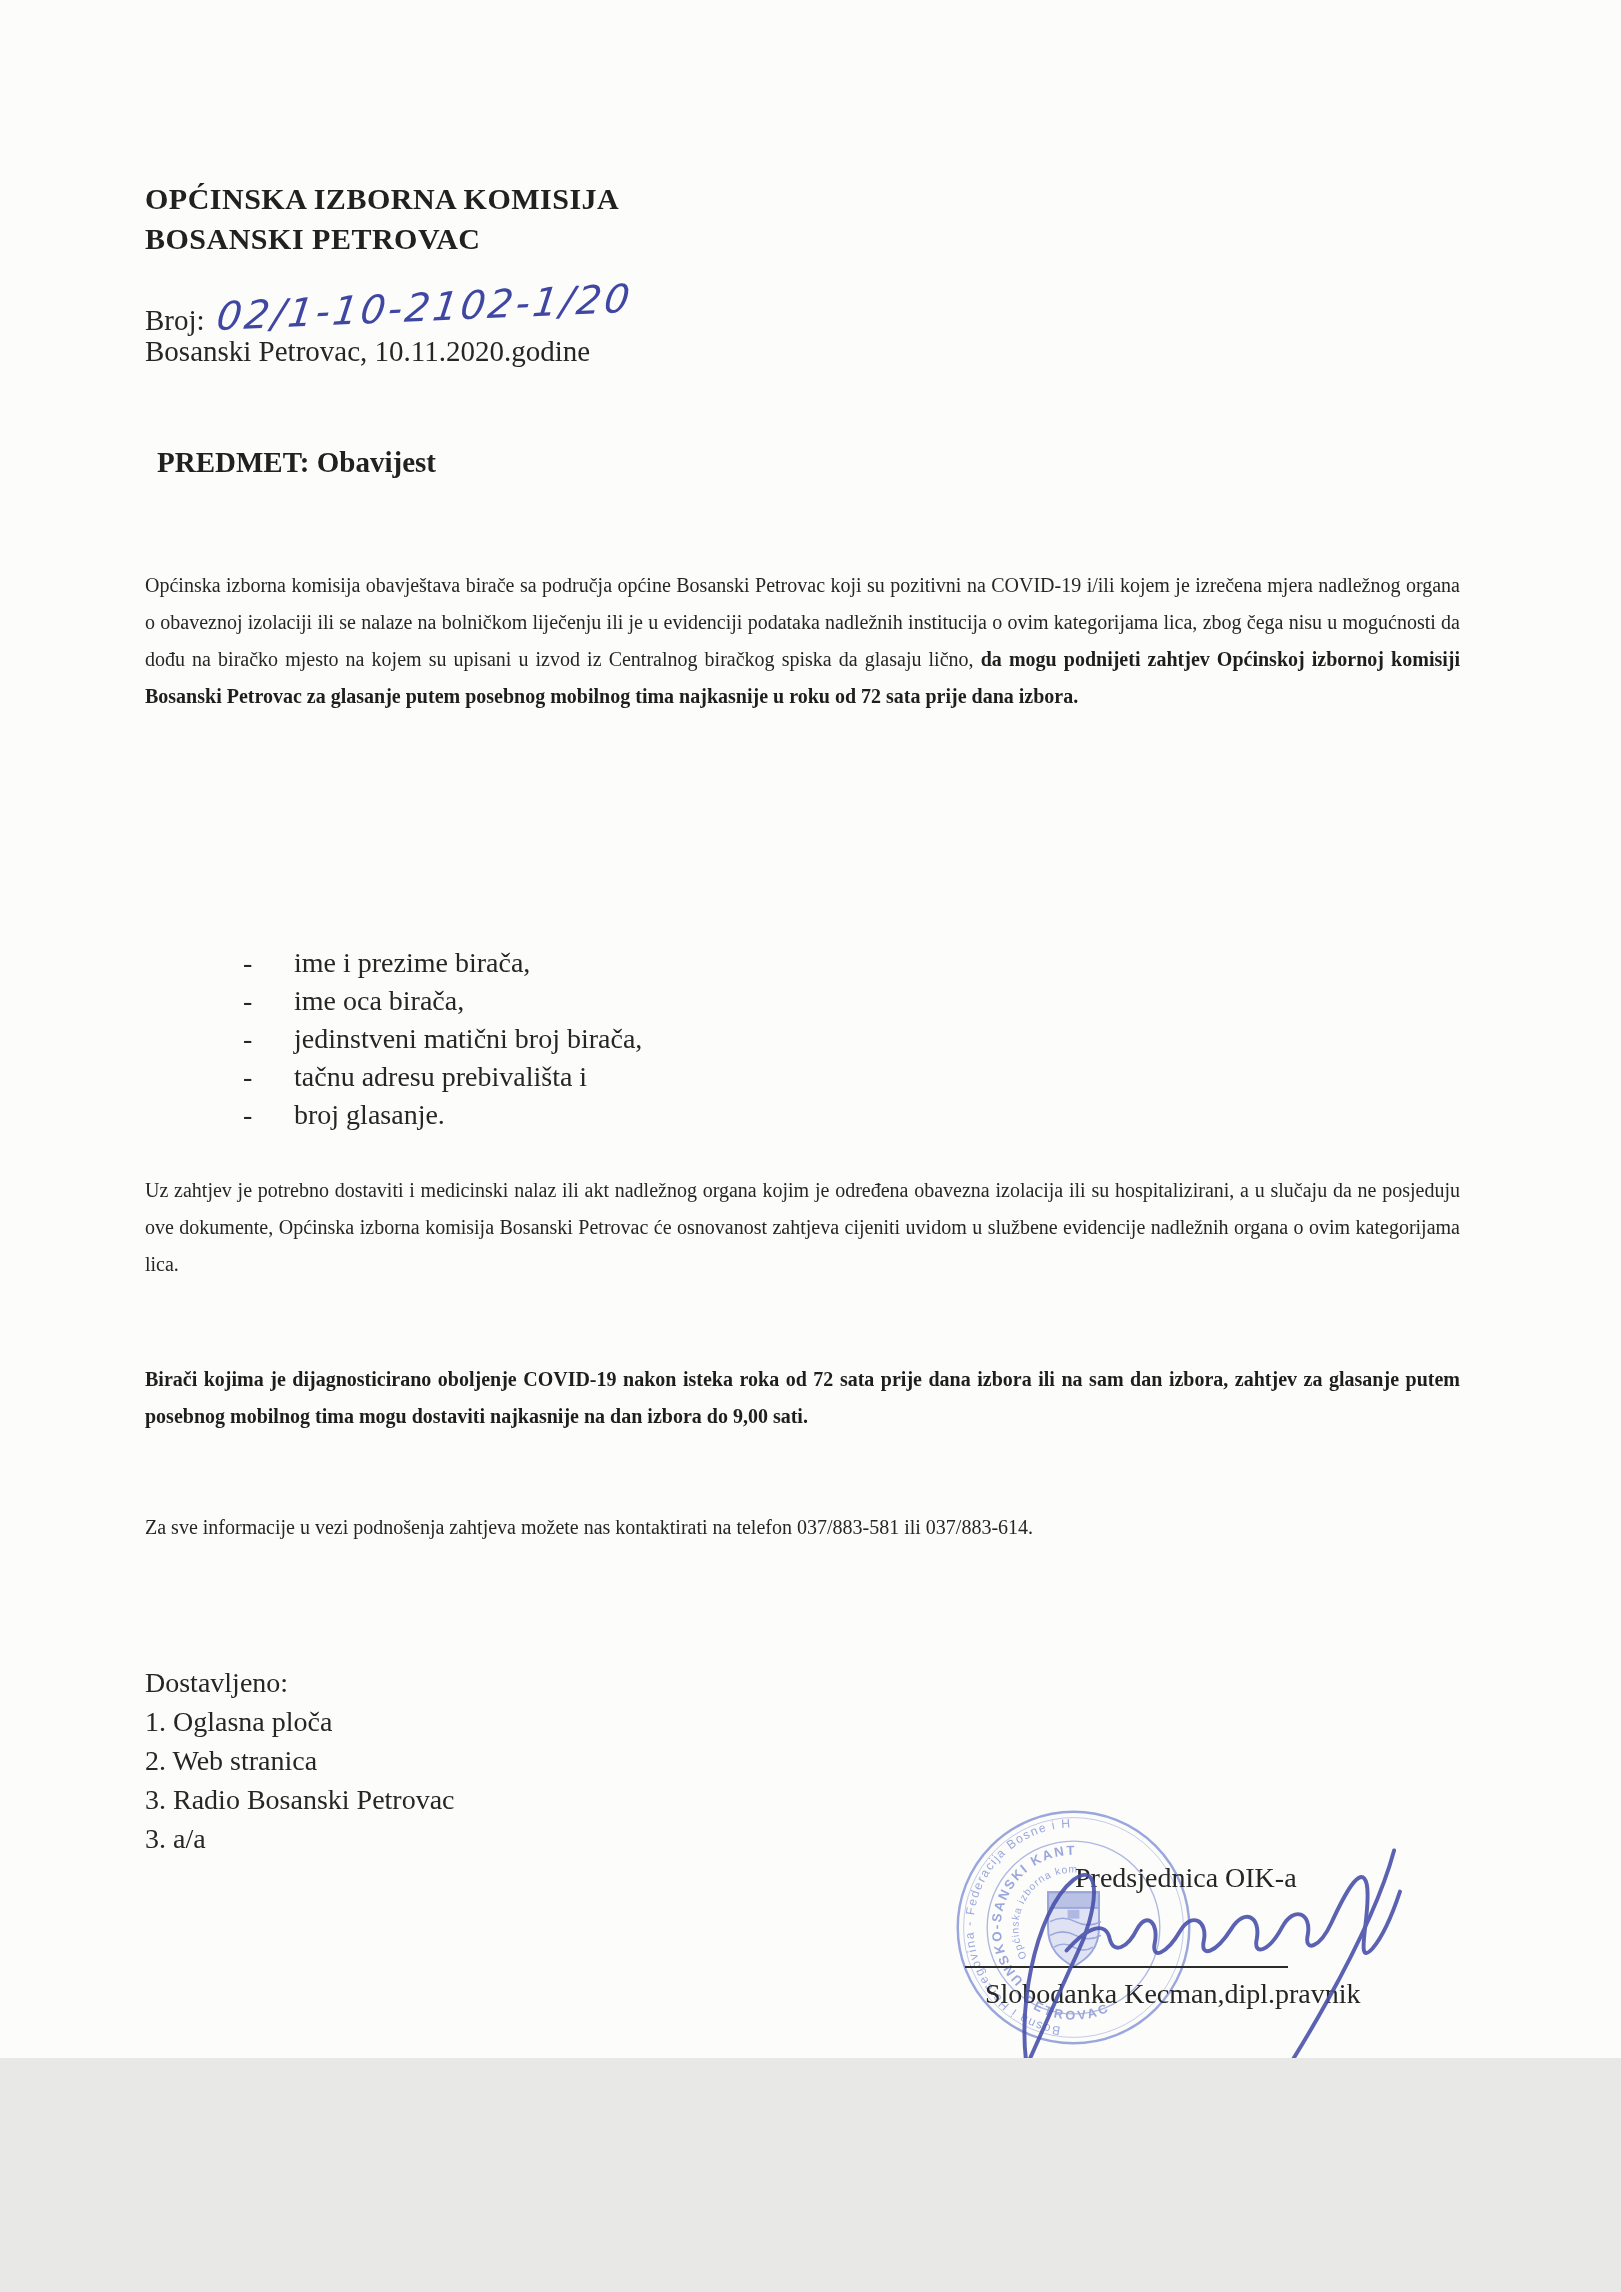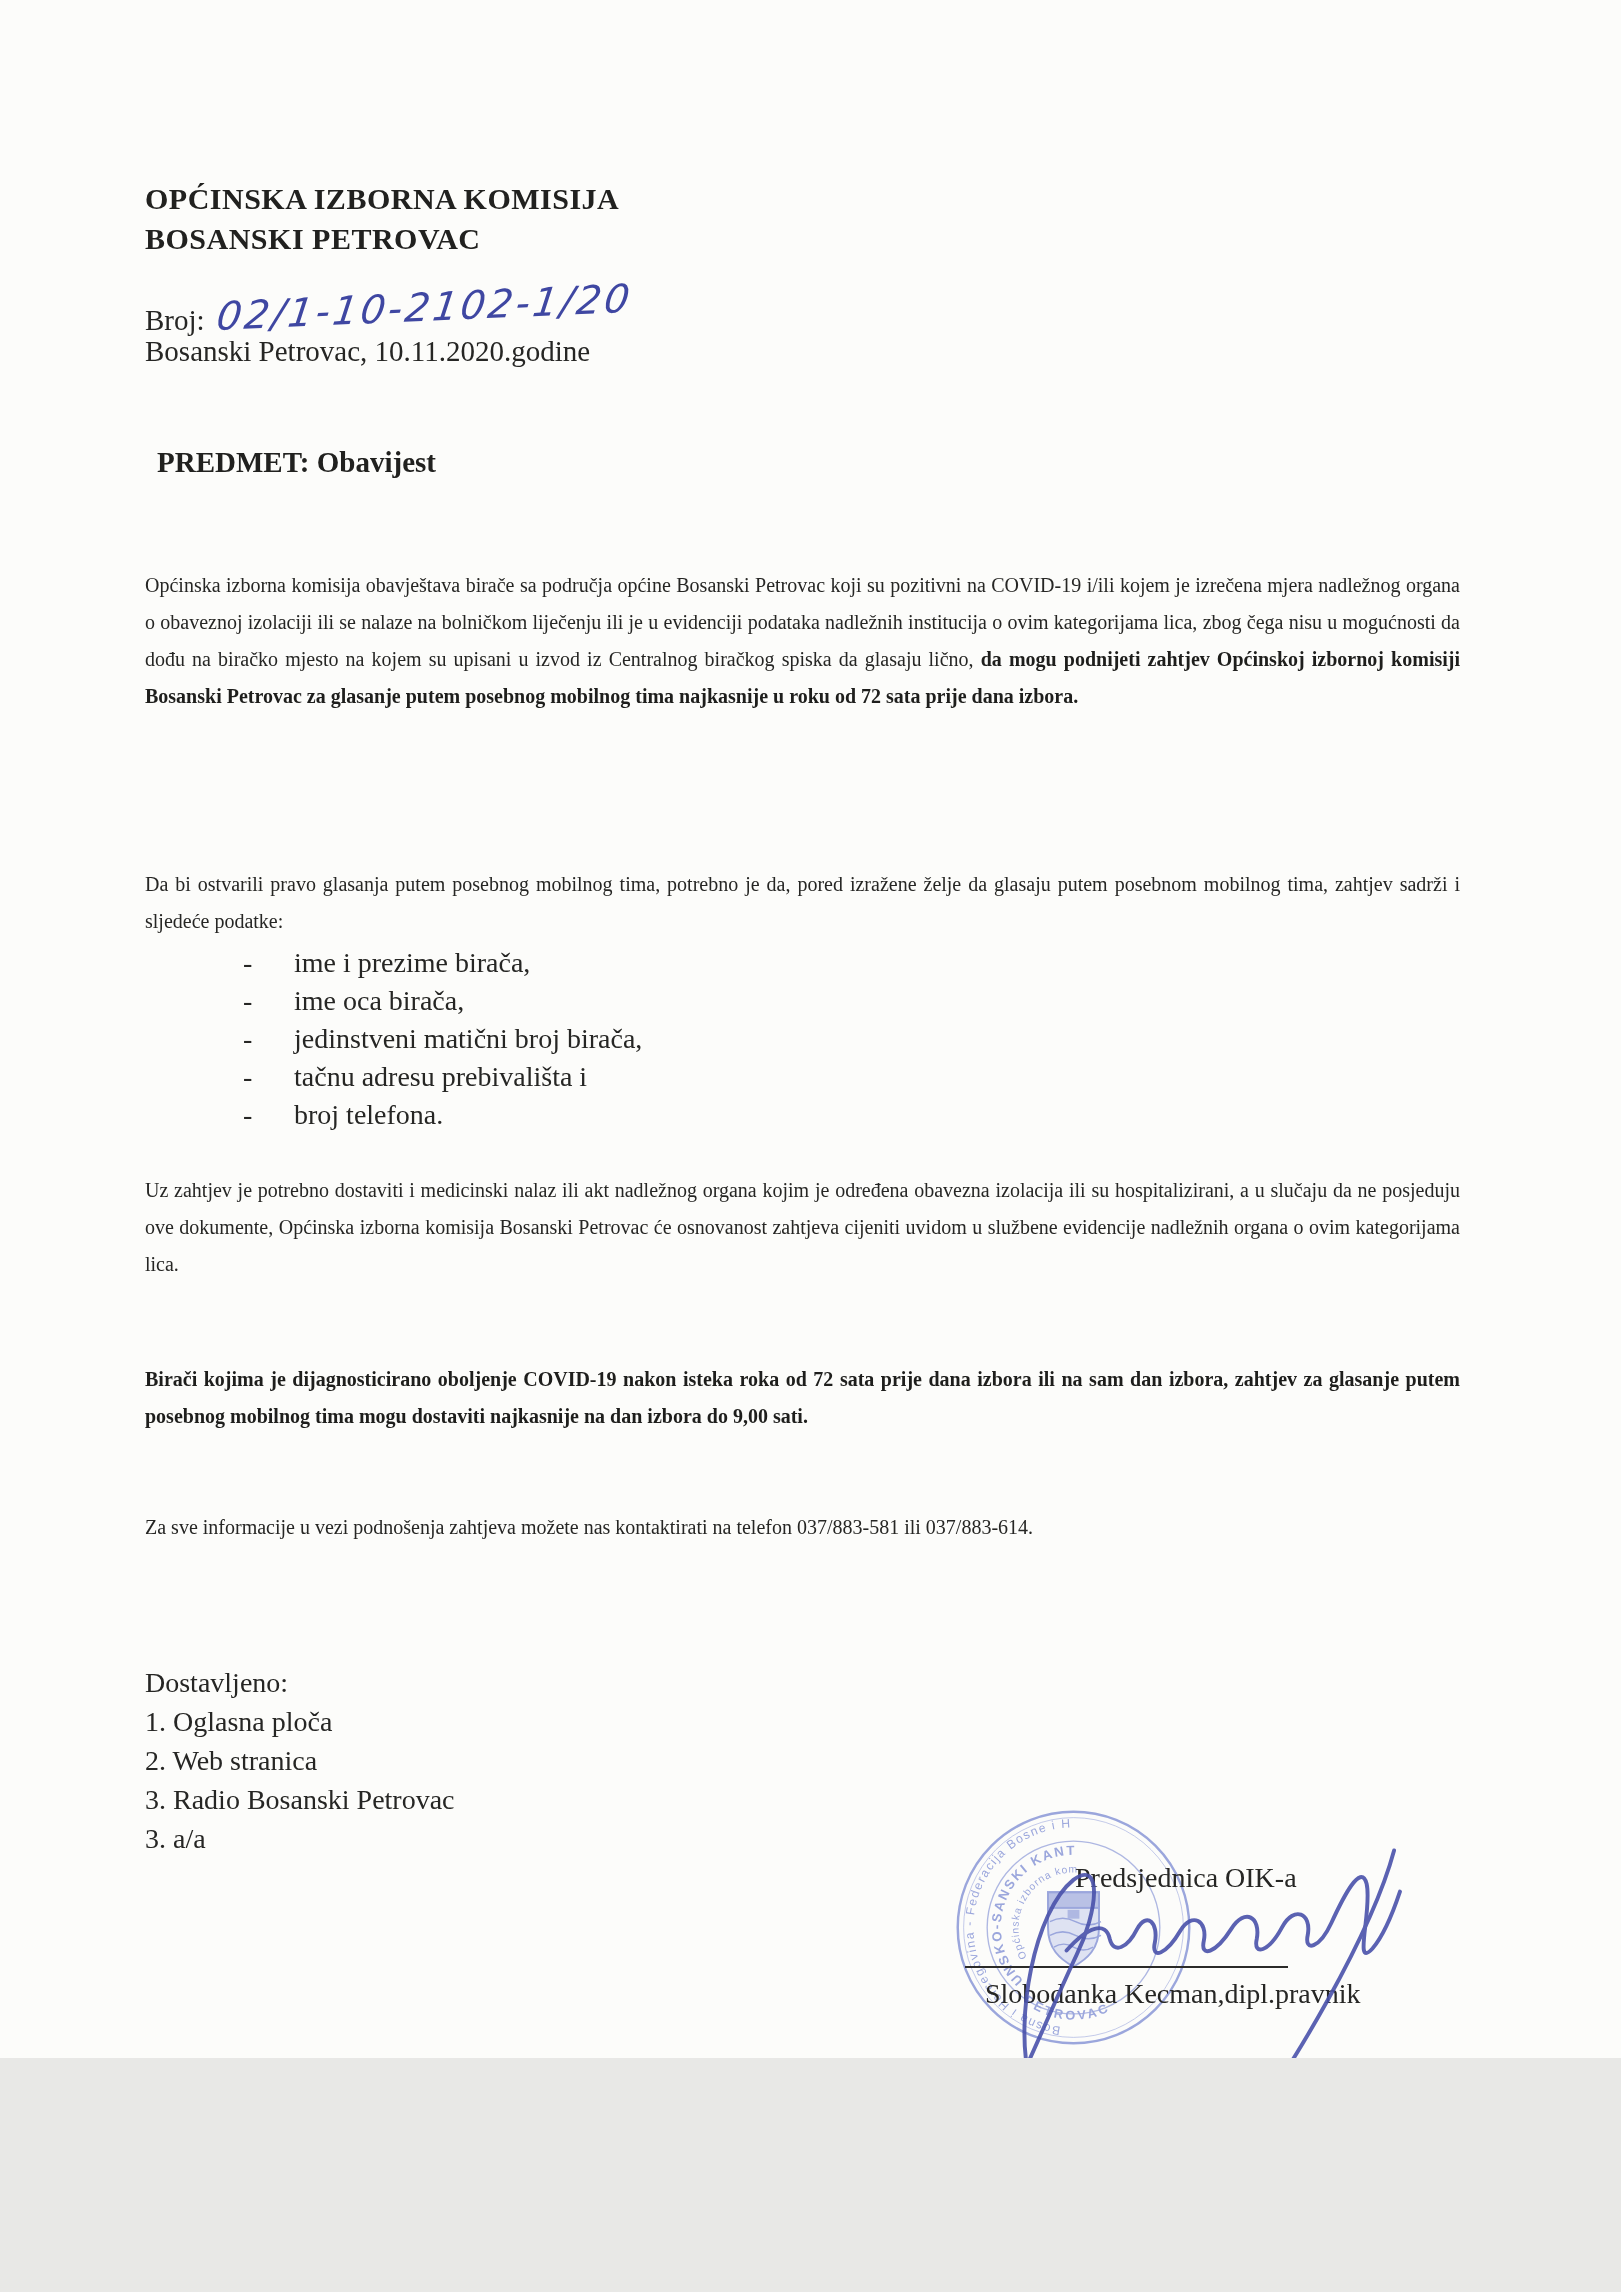--- a/index.html
+++ b/index.html
@@ -55,42 +55,41 @@
     <span>Broj:</span><span class="handnum">02/1-10-2102-1/20</span>
   </div>
   <div class="abs content-x line-broj" style="top:335px;">Bosanski Petrovac, 10.11.2020.godine</div>
 
   <div class="abs content-x predmet" style="top:446px;">PREDMET: Obavijest</div>
 
   <div class="abs content-x para" style="top:567px;">
     <span>Općinska izborna komisija obavještava birače sa područja općine Bosanski Petrovac koji su pozitivni na COVID-19 i/ili kojem je izrečena mjera nadležnog organa o obaveznoj izolaciji ili se nalaze na bolničkom liječenju ili je u evidenciji podataka nadležnih institucija o ovim kategorijama lica, zbog čega nisu u mogućnosti da dođu na biračko mjesto na kojem su upisani u izvod iz Centralnog biračkog spiska da glasaju lično, </span><span class="bold">da mogu podnijeti zahtjev Općinskoj izbornoj komisiji Bosanski Petrovac za glasanje putem posebnog mobilnog tima najkasnije u roku od 72 sata prije dana izbora.</span>
   </div>
 
-  <div class="abs content-x para" style="top:866px;">Da bi ostvarili pravo glasanja putem posebnog mobilnog tima, potrebno je da, pored izražene želje da glasaju putem posebnom mobilnog tima, zahtjev sadrži i sljedeće podatke:</div>
 
   <div class="abs content-x list" style="top:944px;">
     <div class="list-row">
       <span class="dash">-</span>
       <span>ime i prezime birača,</span>
     </div>
     <div class="list-row">
       <span class="dash">-</span>
       <span>ime oca birača,</span>
     </div>
     <div class="list-row">
       <span class="dash">-</span>
       <span>jedinstveni matični broj birača,</span>
     </div>
     <div class="list-row">
       <span class="dash">-</span>
       <span>tačnu adresu prebivališta i</span>
     </div>
     <div class="list-row">
       <span class="dash">-</span>
-      <span>broj telefona.</span>
+      <span>broj glasanje.</span>
     </div>
   </div>
 
   <div class="abs content-x para" style="top:1172px;">Uz zahtjev je potrebno dostaviti i medicinski nalaz ili akt nadležnog organa kojim je određena obavezna izolacija ili su hospitalizirani, a u slučaju da ne posjeduju ove dokumente, Općinska izborna komisija Bosanski Petrovac će osnovanost zahtjeva cijeniti uvidom u službene evidencije nadležnih organa o ovim kategorijama lica.</div>
 
   <div class="abs content-x para bold" style="top:1361px;">Birači kojima je dijagnosticirano oboljenje COVID-19 nakon isteka roka od 72 sata prije dana izbora ili na sam dan izbora, zahtjev za glasanje putem posebnog mobilnog tima mogu dostaviti najkasnije na dan izbora do 9,00 sati.</div>
 
   <div class="abs content-x para" style="top:1509px;">Za sve informacije u vezi podnošenja zahtjeva možete nas kontaktirati na telefon 037/883-581 ili 037/883-614.</div>
 
   <div class="abs dost" style="left:145px;top:1663px;">

